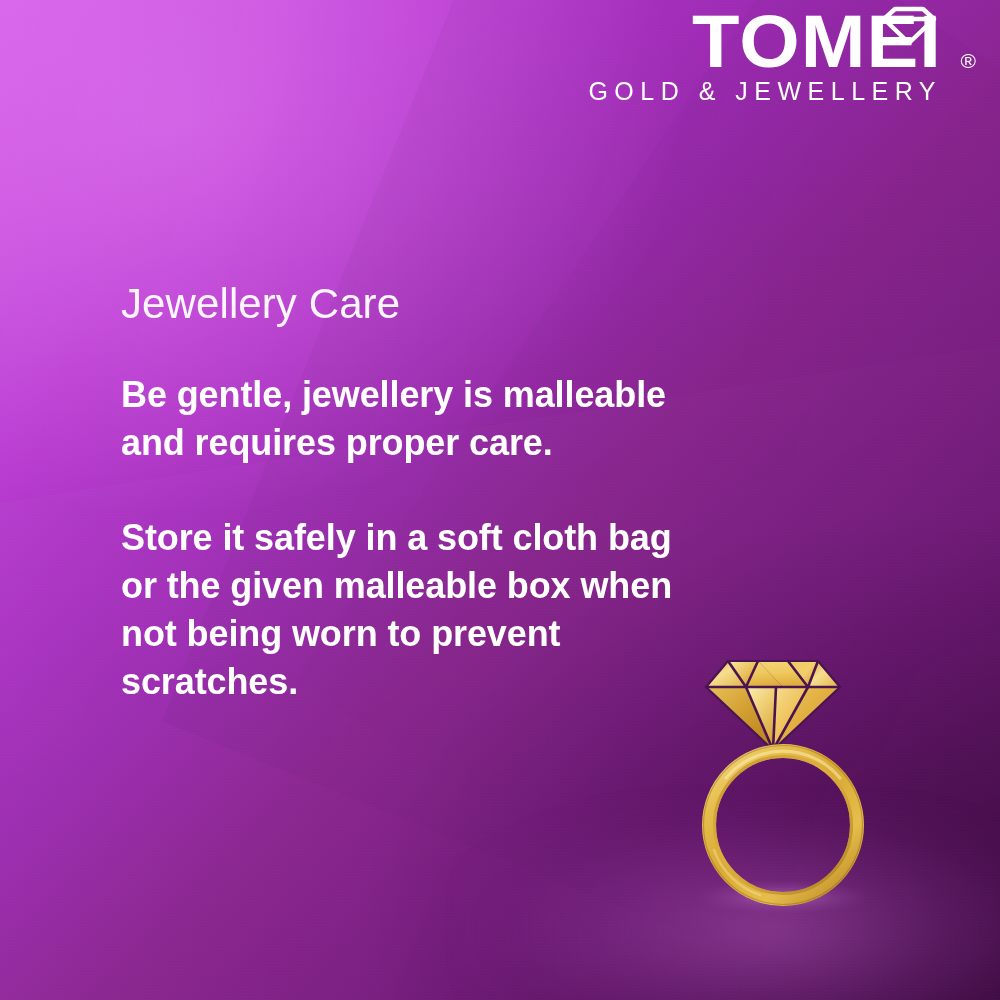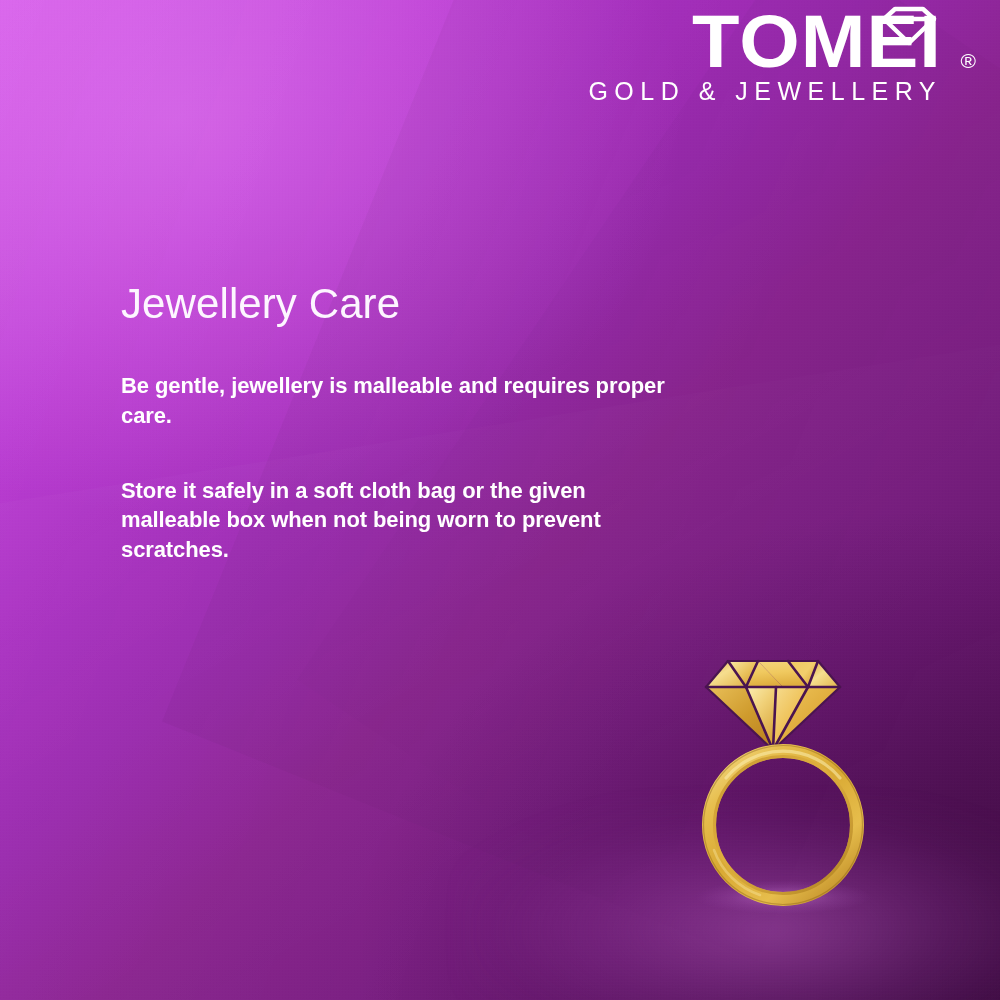--- a/index.html
+++ b/index.html
@@ -155,21 +155,21 @@
   }
   .headline {
     font-size: 42px;
     font-weight: 400;
     line-height: 1.12;
     letter-spacing: .1px;
     margin: 0 0 44px 0;
     color: #fdf6ff;
   }
   .para {
-    font-size: 22px;
+    font-size: 36px;
     font-weight: 700;
     line-height: 1.34;
     letter-spacing: -0.1px;
     margin: 0 0 46px 0;
     color: #ffffff;
   }
   .para:last-child { margin-bottom: 0; }
 
   
   .ring-art {

